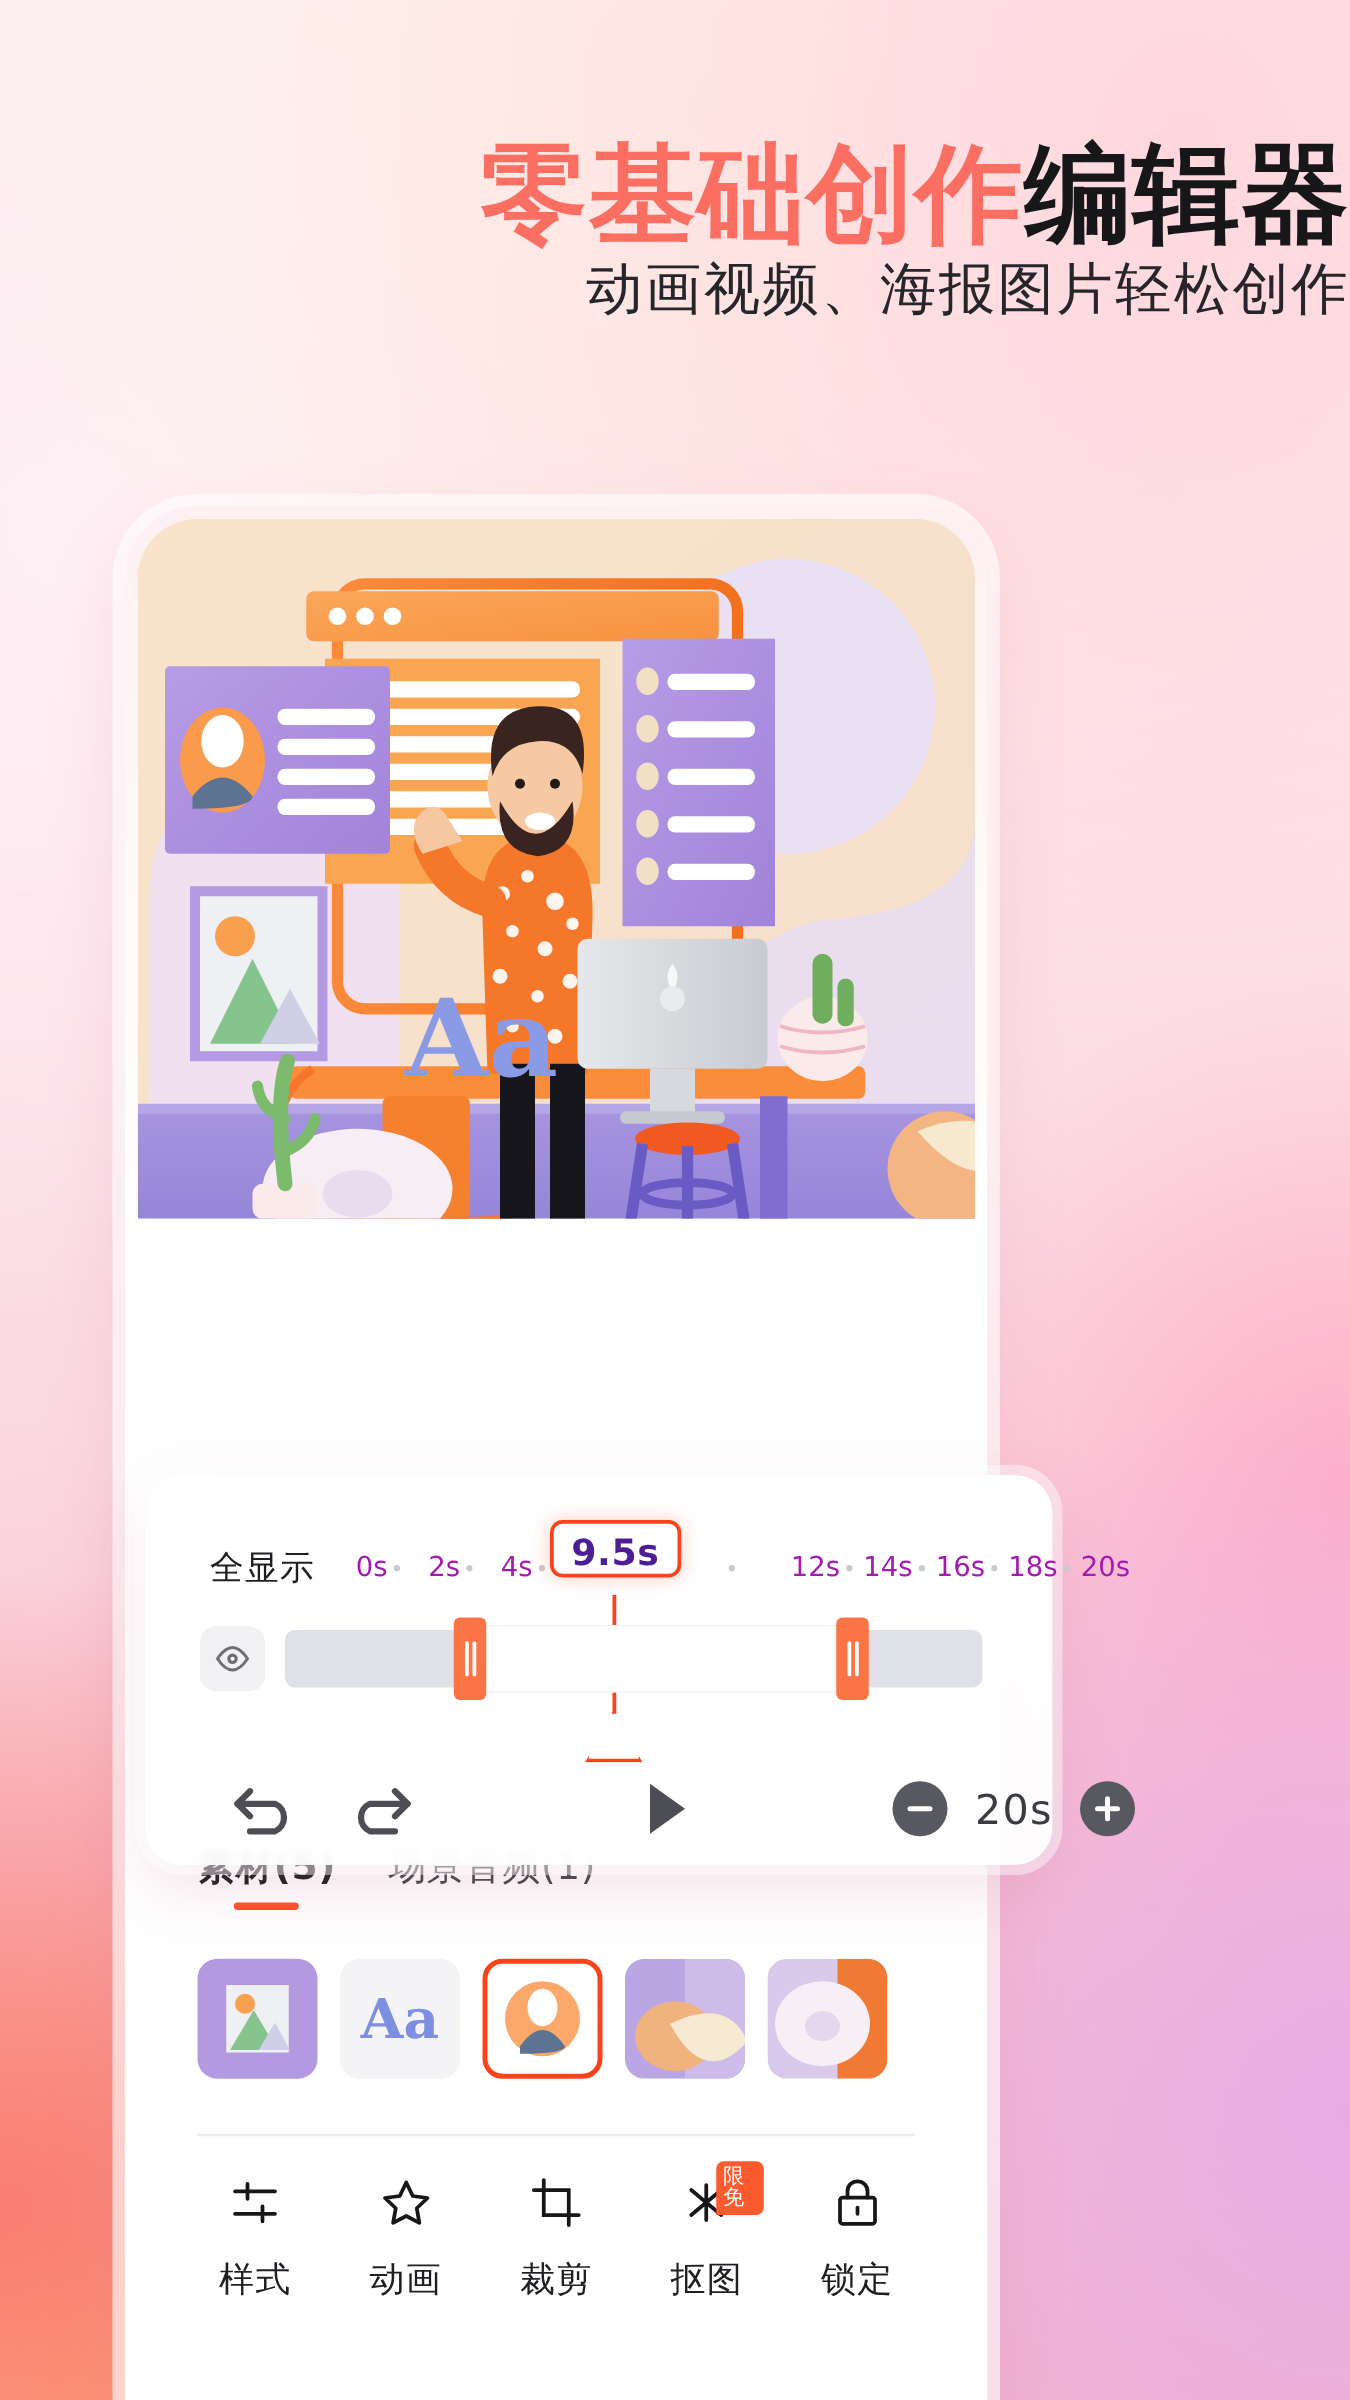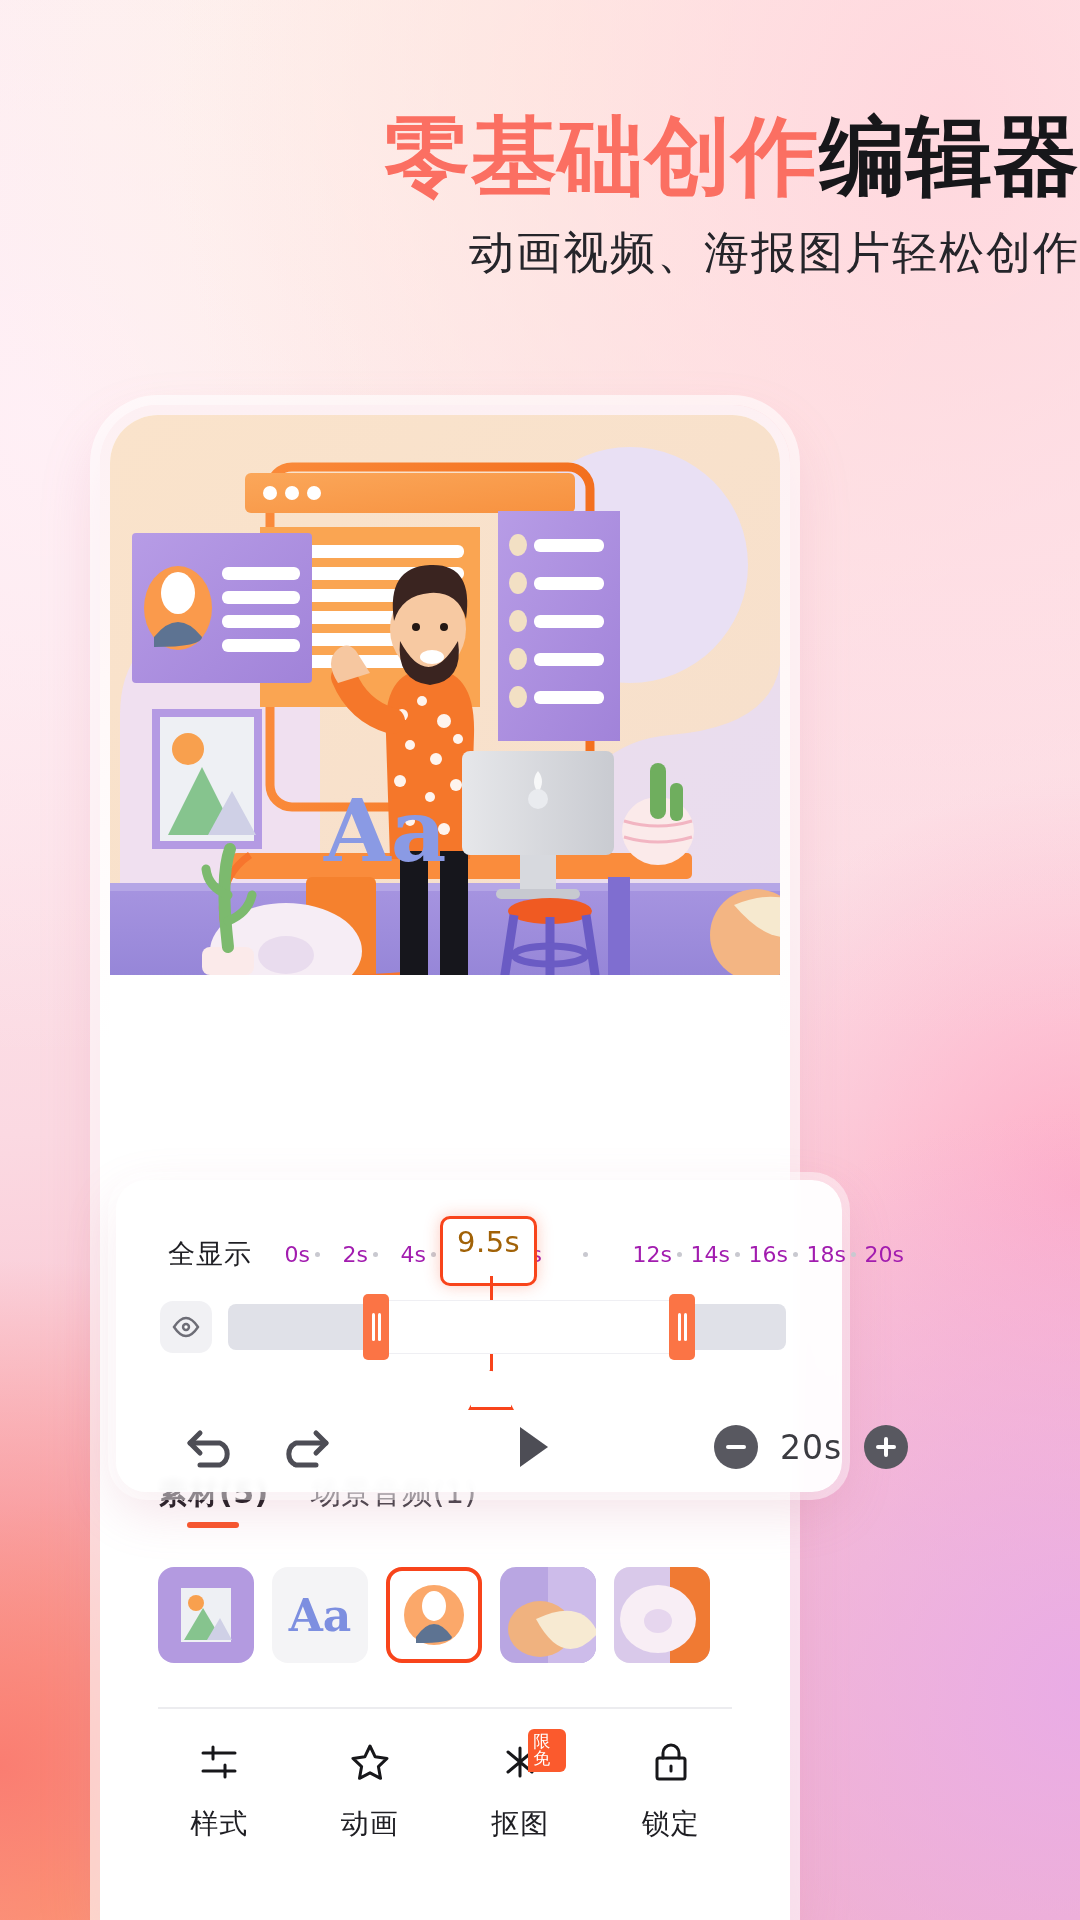--- a/index.html
+++ b/index.html
@@ -28,21 +28,20 @@
   
   #header { position:absolute; top:112px; left:0; width:1080px; text-align:right; }
   #headline {
     font-size: 86px; line-height: 1.04; font-weight: 900;
     letter-spacing: 1px;
     font-family: "DejaVu Sans", "Liberation Sans", sans-serif;
   }
   #headline .hl-a { color: #fb6f62; }
   #headline .hl-b { color: #17171a; }
   #subtitle {
-    margin-top: 22px;
     font-size: 45px; color: #25252a; letter-spacing: 2px;
     font-family: "DejaVu Sans", "Liberation Sans", sans-serif;
   }
 
   
   #phone {
     position: absolute; left: 100px; top: 405px;
     width: 690px; height: 1515px;
     border-radius: 58px 58px 0 0;
     background: linear-gradient(180deg,#fdf0f3 0%, #fff8f8 18%, #ffffff 42%);
@@ -120,21 +119,21 @@
                  font-family:"DejaVu Sans","Liberation Sans",sans-serif;}
   #ticks { display:flex; align-items:center; margin-left:14px; }
   .tick { font-size:22px; color:#a21caf; width:44px; text-align:right;
           font-family:"DejaVu Sans","Liberation Sans",sans-serif;}
   .dot { width:14px; display:flex; justify-content:center; }
   .dot i { width:5px; height:5px; border-radius:50%; background:#c9c9d0; display:block; }
 
   #cur-badge {
     position:absolute; left:324px; top:36px;
     background:#fff; border:3px solid #f8441b; border-radius:10px;
-    padding:6px 14px 24px; font-size:29px; font-weight:400; color:#a16207; letter-spacing:.5px;
+    padding:6px 14px 0; font-size:29px; font-weight:700; color:#4c1d95; letter-spacing:.5px;
     box-shadow:0 0 16px rgba(248,68,27,.28);
     font-family:"DejaVu Sans","Liberation Sans",sans-serif;
   }
   #playhead-line { position:absolute; left:374px; top:96px; width:3px; height:96px; background:#f8441b; }
   #playhead-tri {
     position:absolute; left:352px; top:188px; width:46px; height:42px;
     background:#fff; border:3px solid #f8441b;
     clip-path: polygon(50% 0%, 100% 100%, 0% 100%);
     filter: drop-shadow(0 0 8px rgba(248,68,27,.45));
   }
@@ -401,20 +400,29 @@
 
       <div class="tool">
         <span class="ico">
           <svg width="44" height="44" viewBox="0 0 44 44" fill="none" stroke="#17171a" stroke-width="3" stroke-linejoin="round">
             <path d="M22 6l5.2 10.8L39 18.4l-8.6 8.2 2.1 11.7L22 32.8 11.5 38.3l2.1-11.7L5 18.4l11.8-1.6z"></path>
           </svg>
         </span>
         <span class="tname">动画</span>
       </div>
 
+      <div class="tool">
+        <span class="ico">
+          <svg width="44" height="44" viewBox="0 0 44 44" fill="none" stroke="#17171a" stroke-width="3" stroke-linecap="round">
+            <path d="M12 4v28h28"></path>
+              <path d="M4 12h28v28"></path>
+          </svg>
+        </span>
+        <span class="tname">裁剪</span>
+      </div>
 
       <div class="tool">
         <span class="ico">
           <svg width="44" height="44" viewBox="0 0 44 44" fill="none" stroke="#17171a" stroke-width="3" stroke-linecap="round">
             <path d="M22 8v28M10 12l24 20M34 12L10 32"></path>
           </svg>
         </span>
         <span class="badge">限免</span>
         <span class="tname">抠图</span>
       </div>

